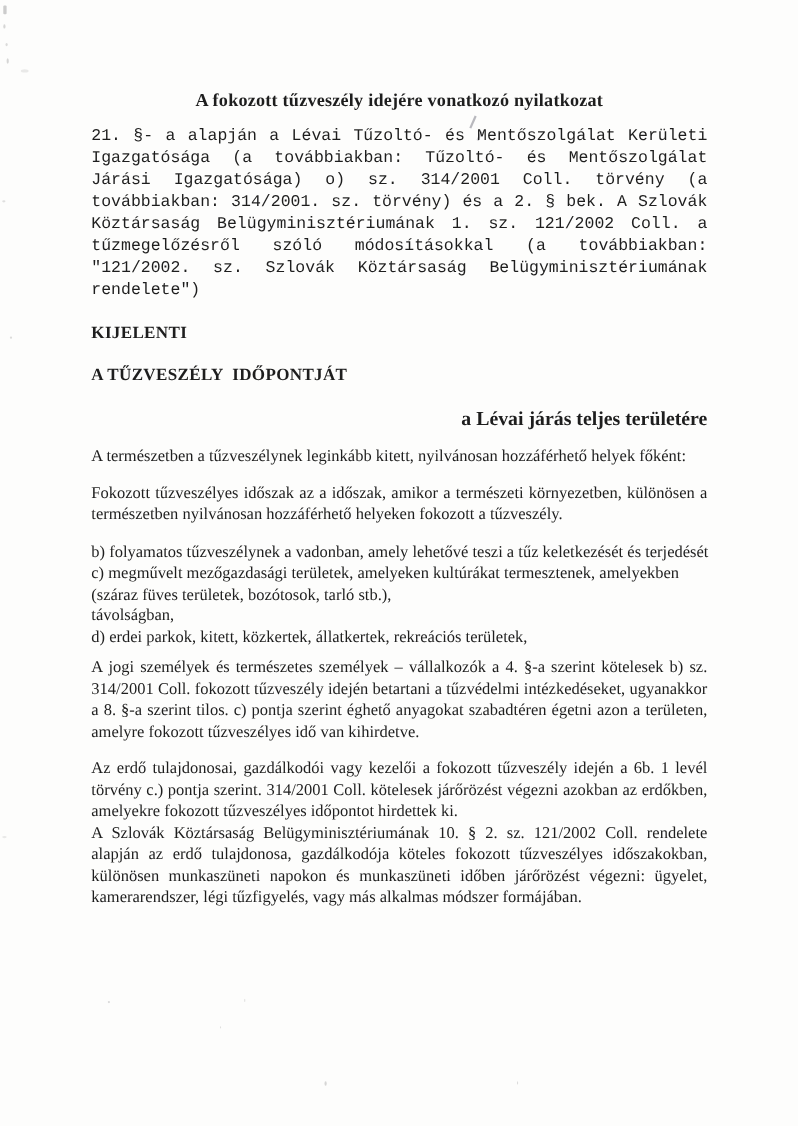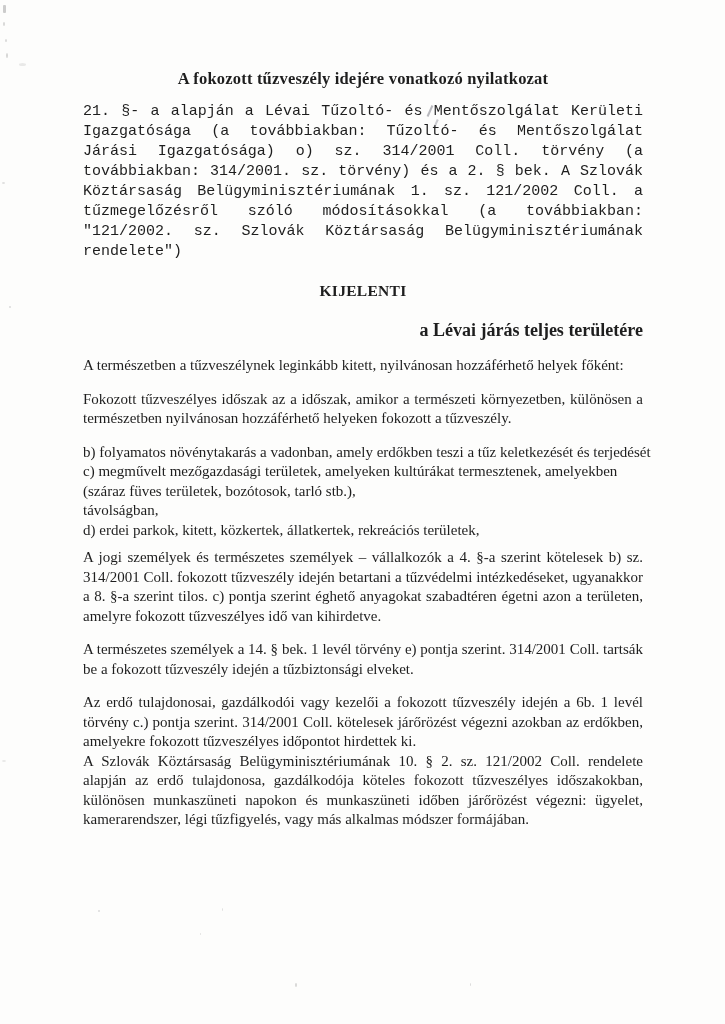--- a/index.html
+++ b/index.html
@@ -9,42 +9,41 @@
     height: 1024px;
     background: #fdfdfc;
     overflow: hidden;
     font-family: "Liberation Serif", serif;
     color: #1e1e1e;
     position: relative;
   }
   .sheet {
     position: absolute;
     left: 83px;
-    top: 68px;
+    top: 80px;
     width: 560px;
   }
   .title {
     font-size: 16.5px;
     font-weight: bold;
     text-align: center;
     line-height: 22px;
     margin: 0 0 12px 0;
     letter-spacing: 0.2px;
   }
   p.body {
     font-size: 15px;
     line-height: 19.5px;
     margin: 0 0 14px 0;
   }
   p.just { text-align: justify; }
   p.intro { line-height: 20px; margin-bottom: 18px; font-family: Liberation Mono, monospace; }
   .h-caps {
     font-size: 15.5px;
     font-weight: bold;
-    text-align: center;
     line-height: 22px;
     margin: 0 0 16px 0;
     letter-spacing: 0.3px;
   }
   .pre { white-space: pre; }
   .h-area {
     font-size: 18px;
     font-weight: bold;
     text-align: right;
     line-height: 25px;
@@ -125,37 +124,37 @@
 <div class="speck s13"></div>
 
 <div class="sheet">
 
   <div class="title">A fokozott tűzveszély idejére vonatkozó nyilatkozat</div>
 
   <p class="body just intro">21. §- a alapján a Lévai Tűzoltó- és Mentőszolgálat Kerületi Igazgatósága (a továbbiakban: Tűzoltó- és Mentőszolgálat Járási Igazgatósága) o) sz. 314/2001 Coll. törvény (a továbbiakban: 314/2001. sz. törvény) és a 2. § bek. A Szlovák Köztársaság Belügyminisztériumának 1. sz. 121/2002 Coll. a tűzmegelőzésről szóló módosításokkal (a továbbiakban: "121/2002. sz. Szlovák Köztársaság Belügyminisztériumának rendelete")</p>
 
   <div class="h-caps">KIJELENTI</div>
 
+  <div class="h-caps pre">A TŰZVESZÉLY  IDŐPONTJÁT</div>
 
   <div class="h-area">a Lévai járás teljes területére</div>
 
 
   <p class="body">A természetben a tűzveszélynek leginkább kitett, nyilvánosan hozzáférhető helyek főként:</p>
 
   <p class="body just">Fokozott tűzveszélyes időszak az a időszak, amikor a természeti környezetben, különösen a természetben nyilvánosan hozzáférhető helyeken fokozott a tűzveszély.</p>
 
   <div class="list">
-    <div class="list-line">b) folyamatos növénytakarás a vadonban, amely erdőkben teszi a tűz keletkezését és terjedését</div>
+    <div class="list-line">b) folyamatos tűzveszélynek a vadonban, amely lehetővé teszi a tűz keletkezését és terjedését</div>
     <div class="list-line">c) megművelt mezőgazdasági területek, amelyeken kultúrákat termesztenek, amelyekben</div>
     <div class="list-line">(száraz füves területek, bozótosok, tarló stb.),</div>
     <div class="list-line">távolságban,</div>
     <div class="list-line">d) erdei parkok, kitett, közkertek, állatkertek, rekreációs területek,</div>
   </div>
 
   <p class="body just">A jogi személyek és természetes személyek – vállalkozók a 4. §-a szerint kötelesek b) sz. 314/2001 Coll. fokozott tűzveszély idején betartani a tűzvédelmi intézkedéseket, ugyanakkor a 8. §-a szerint tilos. c) pontja szerint éghető anyagokat szabadtéren égetni azon a területen, amelyre fokozott tűzveszélyes idő van kihirdetve.</p>
 
-  <p class="body just">A természetes személyek a 14. § bek. 1 levél törvény e) pontja szerint. 314/2001 Coll. tartsák be a fokozott tűzveszély idején a tűzbiztonsági elveket.</p>
 
   <p class="body just nogap">Az erdő tulajdonosai, gazdálkodói vagy kezelői a fokozott tűzveszély idején a 6b. 1 levél törvény c.) pontja szerint. 314/2001 Coll. kötelesek járőrözést végezni azokban az erdőkben, amelyekre fokozott tűzveszélyes időpontot hirdettek ki.</p>
 
   <p class="body just">A Szlovák Köztársaság Belügyminisztériumának 10. § 2. sz. 121/2002 Coll. rendelete alapján az erdő tulajdonosa, gazdálkodója köteles fokozott tűzveszélyes időszakokban, különösen munkaszüneti napokon és munkaszüneti időben járőrözést végezni: ügyelet, kamerarendszer, légi tűzfigyelés, vagy más alkalmas módszer formájában.</p>
 
 </div>
 
 </body></html>

